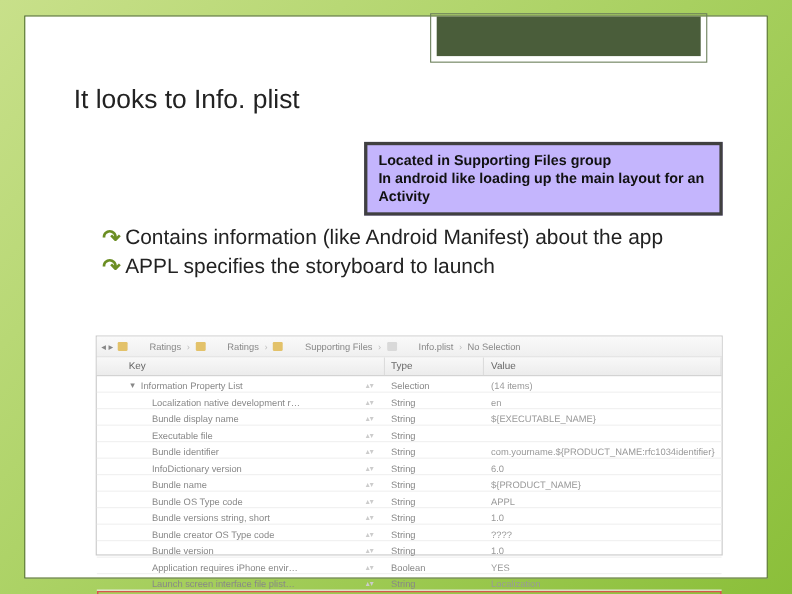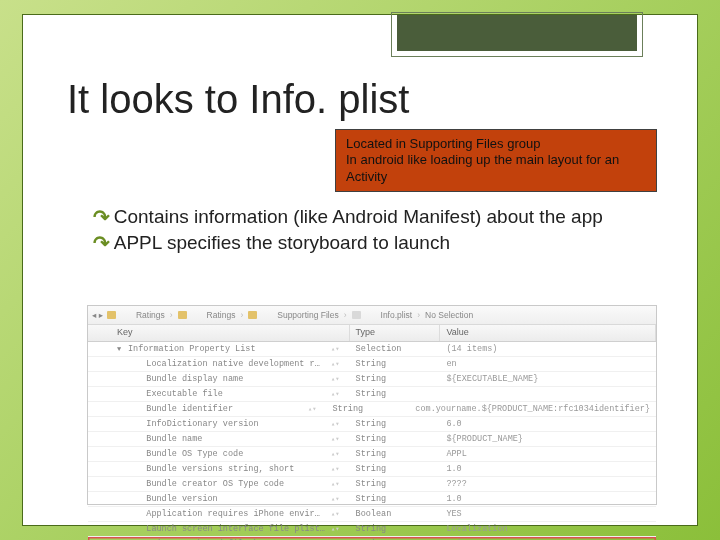--- a/index.html
+++ b/index.html
@@ -1,40 +1,40 @@
 <!DOCTYPE html>
 <html><head>
 <meta charset="utf-8">
 <style>
   html,body{margin:0;padding:0;width:720px;height:540px;overflow:hidden;font-family:Arial,Helvetica,sans-serif;}
   .slide-bg{width:720px;height:540px;background:linear-gradient(135deg,#c8e08a 0%,#a8d060 50%,#8bbf3a 100%);position:relative;}
   .card{position:absolute;left:22px;top:14px;right:22px;bottom:14px;background:#fff;border:1.5px solid #4a6b1a;box-sizing:border-box;}
   .accent-bar{position:absolute;top:0;right:60px;width:240px;height:36px;background:#4a5d3a;}
   .accent-bar::after{content:"";position:absolute;left:-6px;right:-6px;top:-3px;bottom:-6px;border:1px solid #6b7f5a;pointer-events:none;}
-  .title{position:absolute;left:44px;top:62px;font-size:40px;color:#222;font-weight:400;}
-  .callout{position:absolute;right:40px;top:114px;width:300px;background:#c2410c;border:1px solid #404040;padding:6px 10px;font-size:13px;font-weight:400;color:#111;line-height:1.25;}
+  .title{position:absolute;left:44px;top:62px;font-size:24px;color:#222;font-weight:400;}
+  .callout{position:absolute;right:40px;top:114px;width:300px;background:#c4b5fd;border:3px solid #404040;padding:6px 10px;font-size:13px;font-weight:700;color:#111;line-height:1.25;}
   .body{position:absolute;left:70px;top:190px;right:40px;font-size:19px;color:#222;line-height:1.25;}
   .bullet{display:flex;align-items:flex-start;margin-bottom:2px;}
   .bullet .glyph{color:#6b8e23;font-size:20px;margin-right:4px;font-weight:bold;line-height:1.2;}
   .bullet .txt{flex:1;}
   
   .xshot{position:absolute;left:64px;right:40px;top:290px;bottom:20px;border:1px solid #c9c9c9;font-family:"Lucida Grande","Segoe UI",Arial,sans-serif;font-size:9px;color:#888;filter:blur(0.3px);background:#fff;}
   .bcrumb{display:flex;align-items:center;height:18px;border-bottom:1px solid #d9d9d9;background:linear-gradient(#fafafa,#efefef);padding:0 4px;gap:4px;font-size:8.5px;}
   .bcrumb .nav{color:#888;}
   .bcrumb .sep{color:#bbb;margin:0 1px;}
   .bcrumb .folder{display:inline-flex;align-items:center;gap:20px;justify-content:flex-end;}
   .bcrumb .ficon{width:9px;height:8px;background:#e3c26a;border-radius:1px;display:inline-block;}
   .bcrumb .picon{width:9px;height:8px;background:#d9d9d9;border-radius:1px;display:inline-block;}
   .thead{display:flex;height:16px;background:linear-gradient(#f8f8f8,#ececec);border-bottom:1px solid #cfcfcf;font-size:9px;color:#666;}
   .thead>div{border-right:1px solid #dcdcdc;padding:2px 6px;box-sizing:border-box;}
   .col-k{width:42%;margin-left:23px;}
   .col-t{width:16%;}
   .col-v{flex:1;}
   .rows{}
-  .row{display:flex;height:14px;align-items:center;border-bottom:1px solid #f0f0f0;font-size:8.5px;font-family:Liberation Mono, monospace;}
+  .row{display:flex;height:14px;align-items:flex-end;border-bottom:1px solid #f0f0f0;font-size:8.5px;}
   .row>div{padding:0 6px;box-sizing:border-box;}
   .row .col-k{display:flex;align-items:center;gap:3px;}
   .tri{font-size:7px;color:#888;width:8px;display:inline-block;}
   .updn{color:#ccc;font-size:7px;margin-left:auto;padding-right:4px;}
   .row.hl{box-shadow:inset 0 0 0 1.5px #d9534f;}
   .row .col-v{color:#999;}
 </style>
 </head>
 <body>
 

